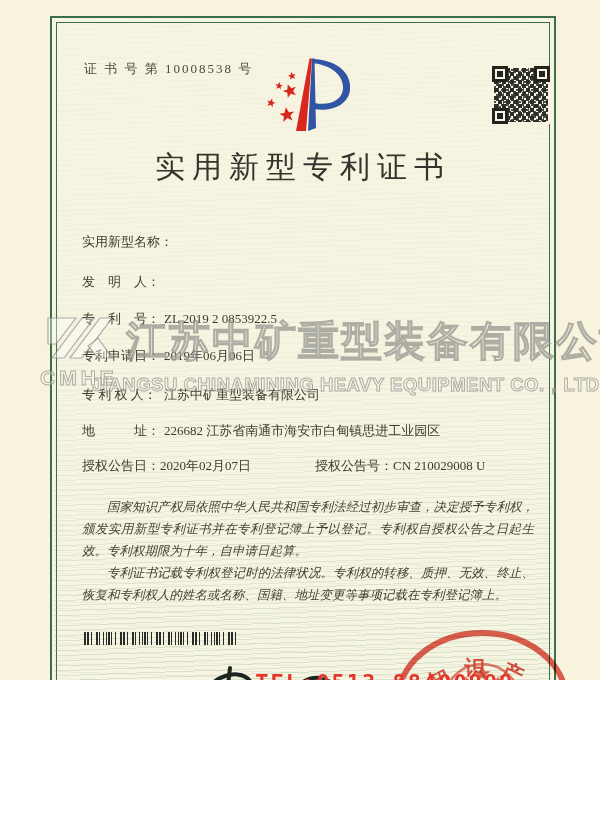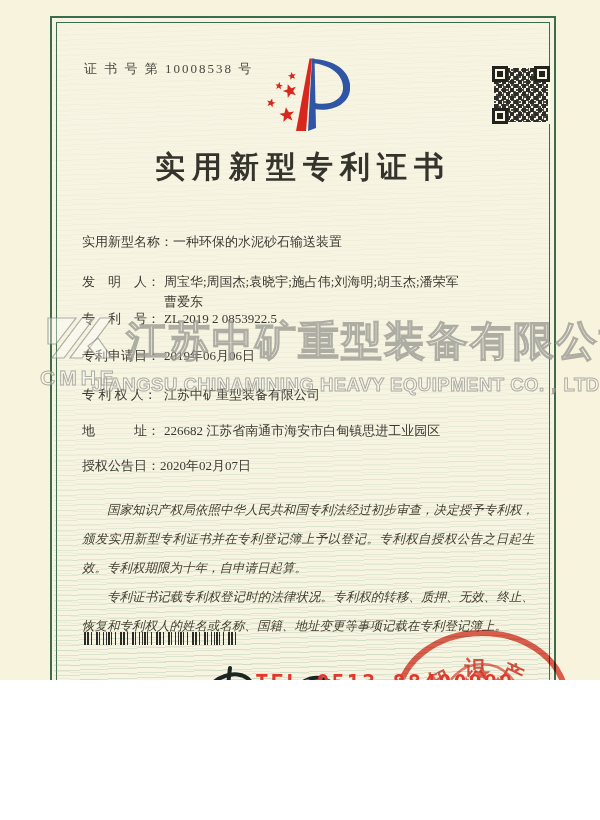--- a/index.html
+++ b/index.html
@@ -33,30 +33,30 @@
     background:
       repeating-conic-gradient(#2c2c28 0 25%, transparent 0 50%),
       repeating-conic-gradient(rgba(44,44,40,.85) 0 25%, transparent 0 50%);
     background-size:8px 8px,5px 5px;background-position:0 0,2px 3px;
   }
   .qr .finder{position:absolute;width:10px;height:10px;border:3px solid #22221e;background:#f7f4e2;}
   .qr .finder::after{content:"";position:absolute;left:2px;top:2px;width:6px;height:6px;background:#22221e;}
   .qr .f-tl{left:0;top:0}.qr .f-tr{right:0;top:0}.qr .f-bl{left:0;bottom:0}
   .title{
     position:absolute;left:50px;top:147px;width:506px;text-align:center;
-    font-size:30px;font-weight:bold;letter-spacing:7px;color:#34332c;
+    font-size:30px;font-weight:normal;letter-spacing:7px;color:#34332c;
   }
   
   .row{position:absolute;left:82px;width:472px;display:flex;font-size:13px;line-height:20px;color:#3b3a31;}
   .row .label{flex:0 0 82px;white-space:nowrap;}
   .row .value{flex:1;white-space:pre-line;}
   .r0{top:232px}.r1{top:272px}.r2{top:309px}.r3{top:346px}.r4{top:385px}.r5{top:421px}
   .grant{position:absolute;left:82px;top:457px;width:472px;font-size:13px;color:#3b3a31;}
   .grant .g2{position:absolute;left:233px;top:0;}
-  .paras{position:absolute;left:82px;top:496px;width:452px;font-size:12.5px;line-height:29px;
+  .paras{position:absolute;left:82px;top:496px;width:452px;font-size:12.5px;line-height:22px;
     font-style:italic;color:#443f30;text-align:justify;}
   .paras p{margin:0;text-indent:2em;}
   
   .wm{position:absolute;left:0;top:0;width:600px;height:820px;pointer-events:none;}
   .wm-text{
     position:absolute;white-space:nowrap;font-family:"Liberation Sans","DejaVu Sans",sans-serif;
     color:rgba(255,255,255,.38);-webkit-text-stroke:1px rgba(128,128,120,.62);
   }
   .wm-cn{left:126px;top:314px;font-size:41px;font-weight:bold;letter-spacing:2px;}
   .wm-en{left:92px;top:372px;font-size:18.5px;font-weight:bold;letter-spacing:.5px;}
@@ -115,46 +115,46 @@
     <div class="mods"></div>
     <div class="finder f-tl"></div>
     <div class="finder f-tr"></div>
     <div class="finder f-bl"></div>
   </div>
 
   <div class="title">实用新型专利证书</div>
 
   <div class="row r0">
     <span class="label">实用新型名称：</span>
-    <span class="value">一种环保的水泥砂石输送装置</span>
   </div>
   <div class="row r1">
     <span class="label">发　明　人：</span>
-    <span class="value">周宝华;周国杰;袁晓宇;施占伟;刘海明;胡玉杰;潘荣军
-曹爱东</span>
   </div>
   <div class="row r2">
     <span class="label">专　利　号：</span>
     <span class="value">ZL 2019 2 0853922.5</span>
   </div>
   <div class="row r3">
     <span class="label">专利申请日：</span>
     <span class="value">2019年06月06日</span>
   </div>
   <div class="row r4">
     <span class="label">专 利 权 人：</span>
     <span class="value">江苏中矿重型装备有限公司</span>
   </div>
   <div class="row r5">
     <span class="label">地　　　址：</span>
     <span class="value">226682 江苏省南通市海安市白甸镇思进工业园区</span>
   </div>
 
   <div class="grant">
     <span>授权公告日：</span><span>2020年02月07日</span>
+    <span class="g2">
+      <span>授权公告号：</span><span>CN 210029008 U</span>
+    </span>
   </div>
 
   <div class="paras">
     <p>国家知识产权局依照中华人民共和国专利法经过初步审查，决定授予专利权，颁发实用新型专利证书并在专利登记簿上予以登记。专利权自授权公告之日起生效。专利权期限为十年，自申请日起算。</p>
     <p>专利证书记载专利权登记时的法律状况。专利权的转移、质押、无效、终止、恢复和专利权人的姓名或名称、国籍、地址变更等事项记载在专利登记簿上。</p>
   </div>
 
   <div class="barcode"></div>
 
   <div class="director d1">局长</div>

